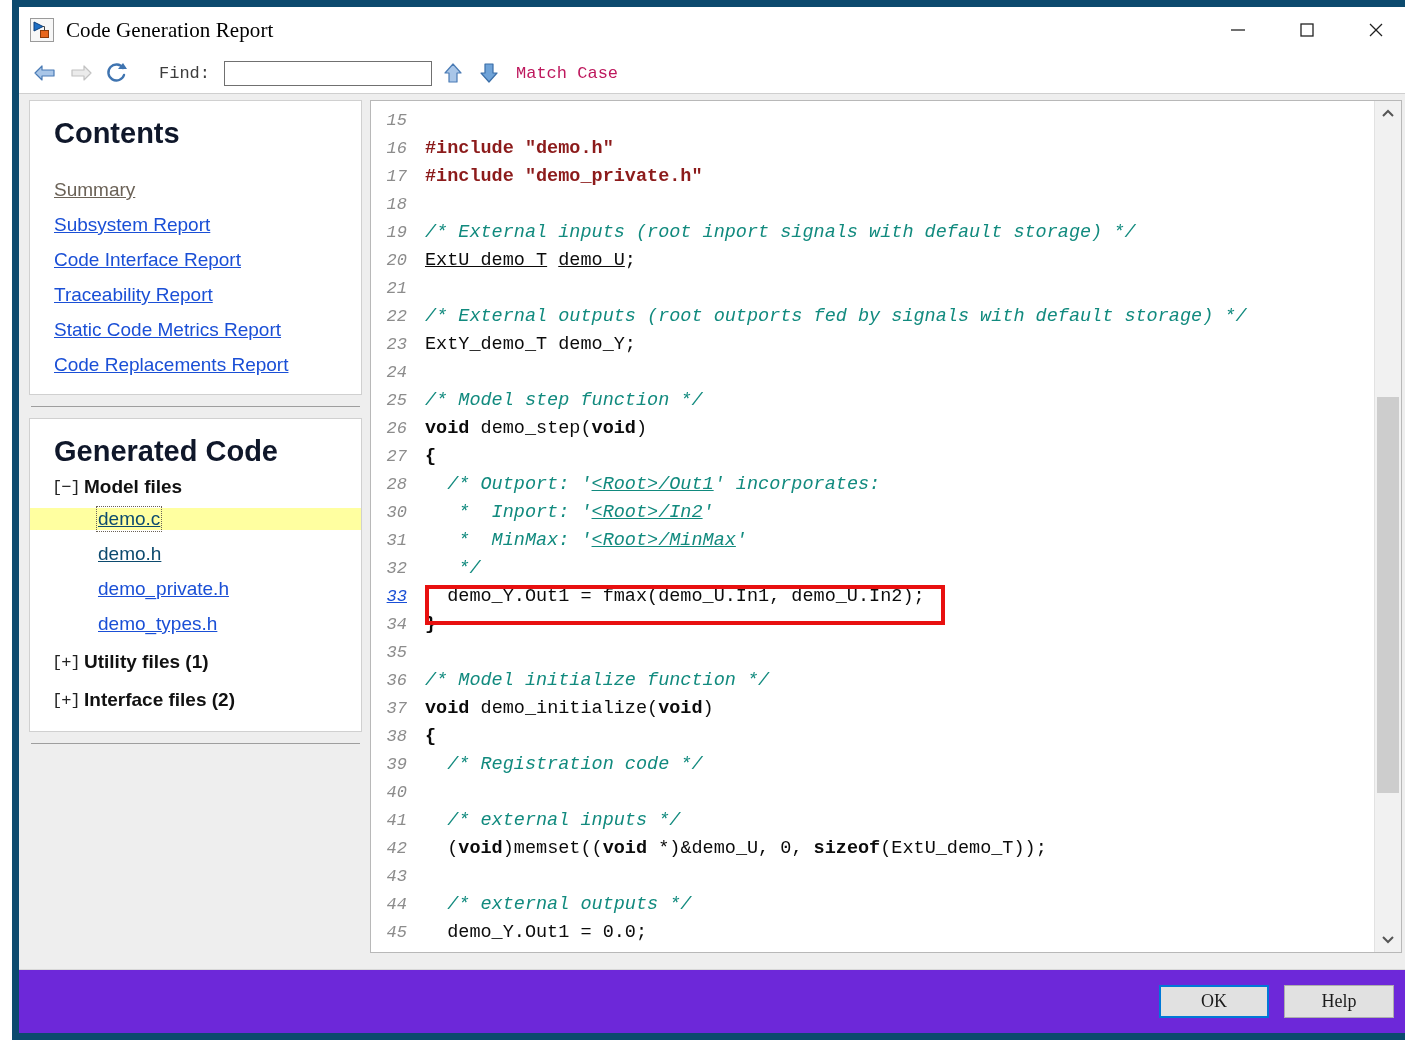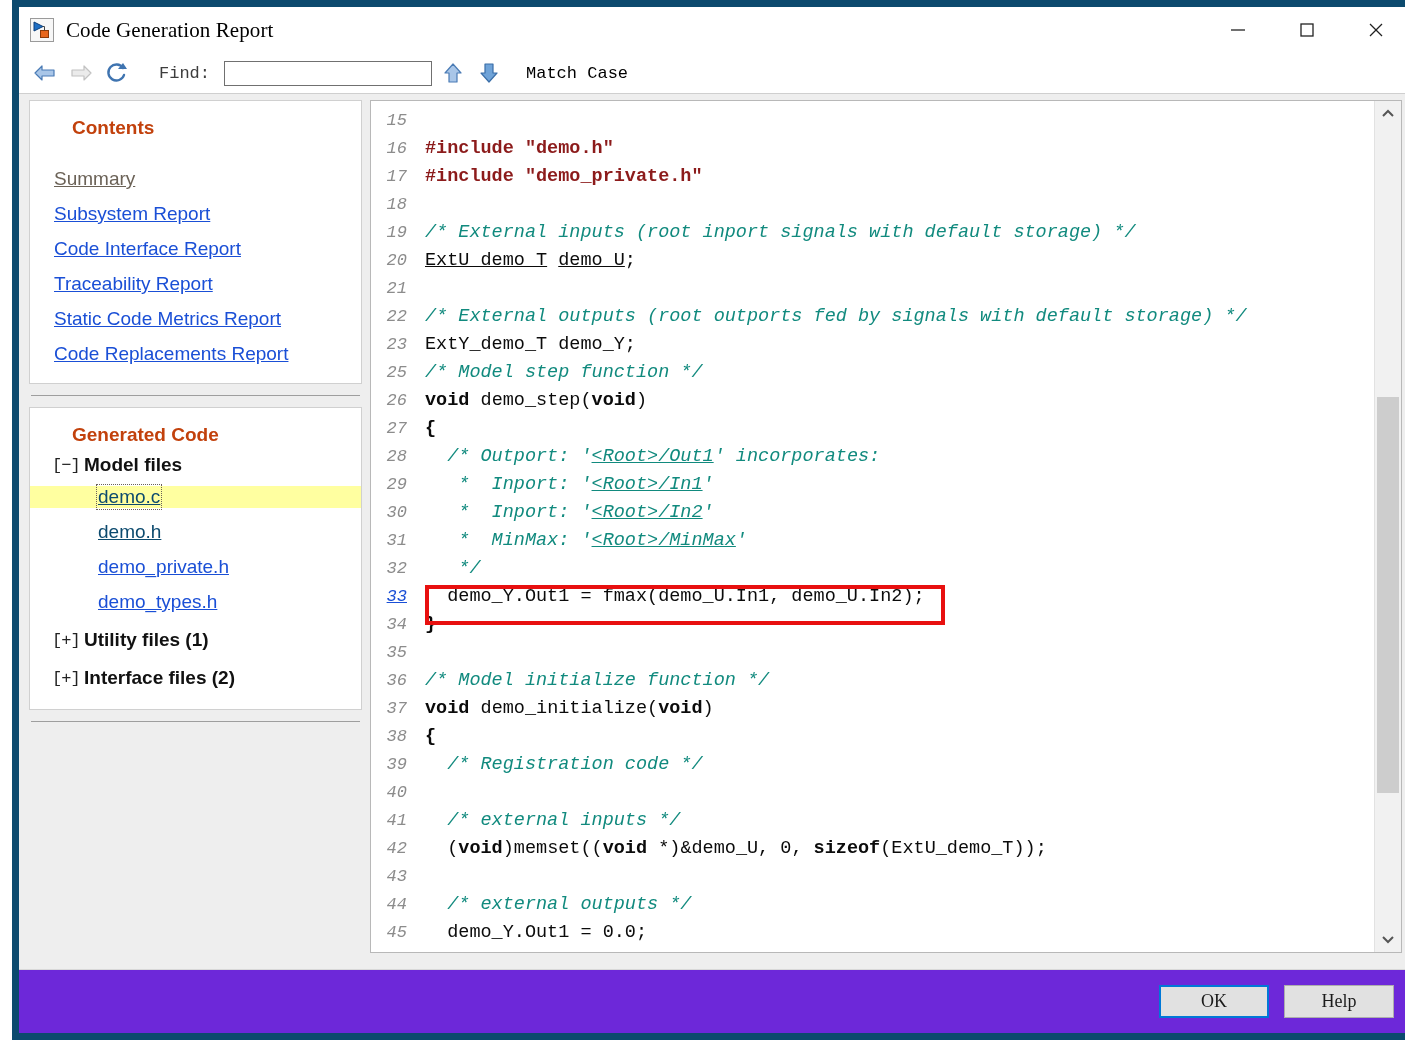--- a/index.html
+++ b/index.html
@@ -102,22 +102,22 @@
     outline: none;
   }
   .nav-arrow {
     width: 30px; height: 30px;
     display: flex; align-items: center; justify-content: center;
     margin-left: 6px;
   }
   .match-case {
     font-family: "Liberation Mono", monospace;
     font-size: 17px;
-    color: #000000;
-    margin-left: 22px;
+    color: #be185d;
+    margin-left: 12px;
   }
 
   
   .bodyarea {
     flex: 1 1 auto;
     display: flex;
     background: #eeeeee;
     padding: 6px 8px 0 10px;
     box-sizing: border-box;
     min-height: 0;
@@ -137,24 +137,24 @@
     border: 1px solid #d0d0d0;
     box-sizing: border-box;
     padding: 12px 14px 16px 14px;
   }
   .side-sep {
     height: 1px;
     background: #9e9e9e;
     margin: 11px 2px 11px 2px;
   }
   .side-h {
-    font-size: 19px;
+    font-size: 29px;
     font-weight: bold;
-    color: #c2410c;
-    margin: 4px 0 8px 28px;
+    color: #0f172a;
+    margin: 4px 0 8px 10px;
   }
   .toc-list { margin-top: 6px; }
   .toc-link {
     display: block;
     font-size: 19px;
     margin: 0 0 13px 10px;
     text-decoration: underline;
     color: #1a4fd6;
     cursor: pointer;
     width: fit-content;
@@ -450,25 +450,25 @@
       <div class="code" id="code-lines">
           <div class="cline"><span class="lno">15</span><span class="ctext"></span></div>
           <div class="cline"><span class="lno">16</span><span class="ctext"><span class="pp">#include "demo.h"</span></span></div>
           <div class="cline"><span class="lno">17</span><span class="ctext"><span class="pp">#include "demo_private.h"</span></span></div>
           <div class="cline"><span class="lno">18</span><span class="ctext"></span></div>
           <div class="cline"><span class="lno">19</span><span class="ctext"><span class="cm">/* External inputs (root inport signals with default storage) */</span></span></div>
           <div class="cline"><span class="lno">20</span><span class="ctext"><span class="lkp">ExtU_demo_T</span><span class="pl"> </span><span class="lkp">demo_U</span><span class="pl">;</span></span></div>
           <div class="cline"><span class="lno">21</span><span class="ctext"></span></div>
           <div class="cline"><span class="lno">22</span><span class="ctext"><span class="cm">/* External outputs (root outports fed by signals with default storage) */</span></span></div>
           <div class="cline"><span class="lno">23</span><span class="ctext"><span class="pl">ExtY_demo_T demo_Y;</span></span></div>
+          <div class="cline"><span class="lno">24</span><span class="ctext"></span></div>
           <div class="cline"><span class="lno">25</span><span class="ctext"><span class="cm">/* Model step function */</span></span></div>
           <div class="cline"><span class="lno">26</span><span class="ctext"><span class="kw">void</span><span class="pl"> demo_step(</span><span class="kw">void</span><span class="pl">)</span></span></div>
           <div class="cline"><span class="lno">27</span><span class="ctext"><span class="kw">{</span></span></div>
           <div class="cline"><span class="lno">28</span><span class="ctext"><span class="cm">  /* Outport: '</span><span class="lk">&lt;Root&gt;/Out1</span><span class="cm">' incorporates:</span></span></div>
-          <div class="cline"><span class="lno">29</span><span class="ctext"><span class="cm">   *  Inport: '</span><span class="lk">&lt;Root&gt;/In1</span><span class="cm">'</span></span></div>
           <div class="cline"><span class="lno">30</span><span class="ctext"><span class="cm">   *  Inport: '</span><span class="lk">&lt;Root&gt;/In2</span><span class="cm">'</span></span></div>
           <div class="cline"><span class="lno">31</span><span class="ctext"><span class="cm">   *  MinMax: '</span><span class="lk">&lt;Root&gt;/MinMax</span><span class="cm">'</span></span></div>
           <div class="cline"><span class="lno">32</span><span class="ctext"><span class="cm">   */</span></span></div>
           <div class="cline hl-line"><span class="lno link">33</span><span class="ctext"><span class="pl">  demo_Y.Out1 = fmax(demo_U.In1, demo_U.In2);</span></span><div class="redbox"></div></div>
           <div class="cline"><span class="lno">34</span><span class="ctext"><span class="kw">}</span></span></div>
           <div class="cline"><span class="lno">35</span><span class="ctext"></span></div>
           <div class="cline"><span class="lno">36</span><span class="ctext"><span class="cm">/* Model initialize function */</span></span></div>
           <div class="cline"><span class="lno">37</span><span class="ctext"><span class="kw">void</span><span class="pl"> demo_initialize(</span><span class="kw">void</span><span class="pl">)</span></span></div>
           <div class="cline"><span class="lno">38</span><span class="ctext"><span class="kw">{</span></span></div>
           <div class="cline"><span class="lno">39</span><span class="ctext"><span class="cm">  /* Registration code */</span></span></div>

